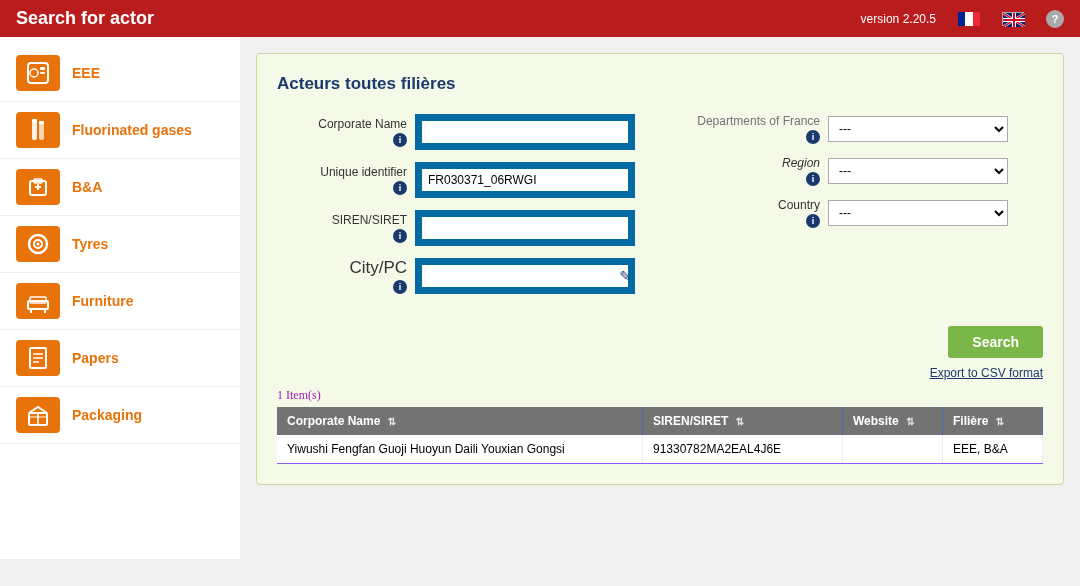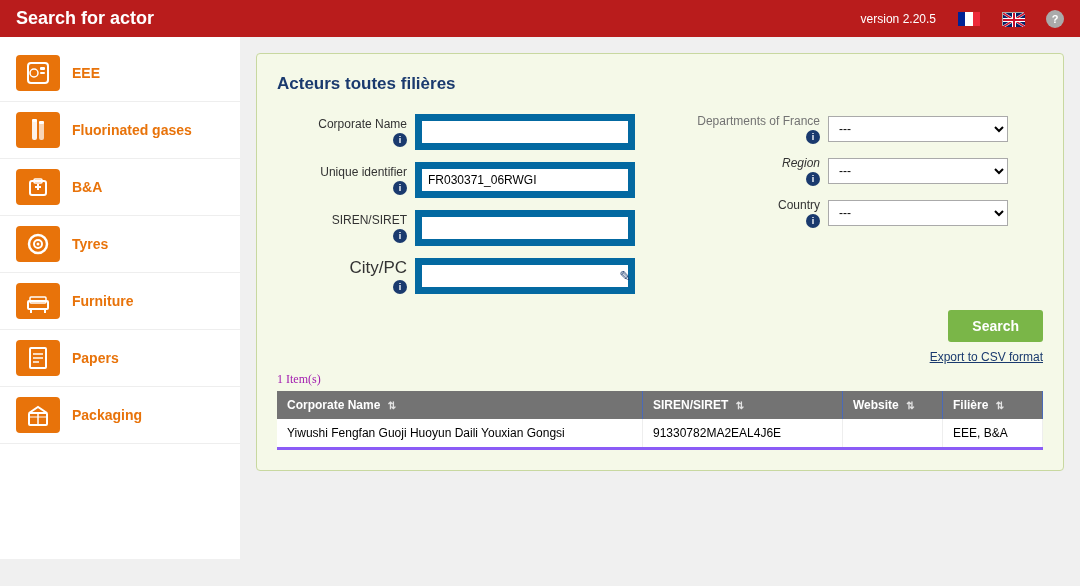--- a/index.html
+++ b/index.html
@@ -95,21 +95,21 @@
     }
     .form-select {
       border: 1px solid #aaa;
       padding: 4px 6px;
       font-size: 12px;
       width: 220px;
       background: white;
     }
 
     
-    .search-btn-row { display: flex; justify-content: flex-end; margin-top: 16px; }
+    .search-btn-row { display: flex; justify-content: flex-end; margin-top: 32px; }
     .search-btn {
       background: #7ab648;
       color: white;
       border: none;
       padding: 8px 24px;
       font-size: 14px;
       font-weight: bold;
       cursor: pointer;
       border-radius: 3px;
     }
@@ -124,21 +124,21 @@
     thead tr { background: #737373; color: white; }
     thead th {
       padding: 7px 10px;
       text-align: left;
       font-weight: bold;
       border-right: 1px solid #4a6ab8;
       position: relative;
     }
     thead th .sort-icon { margin-left: 4px; font-size: 10px; opacity: 0.8; }
     tbody tr { background: white; }
-    tbody td { padding: 7px 10px; border-bottom: 3px solid #8b5cf6; border-right: 1px solid #eee; }
+    tbody td { padding: 7px 10px; border-bottom: 1px solid #8b5cf6; border-right: 1px solid #eee; }
   </style>
 </head>
 <body>
 
 <div class="header">
   <span class="header-title">Search for actor</span>
   <div class="header-right">
     <span>version 2.20.5</span>
     <span class="flag flag-fr" title="Français"></span>
     <span class="flag" title="English" style="background:#012169;border:1px solid #aaa;">

